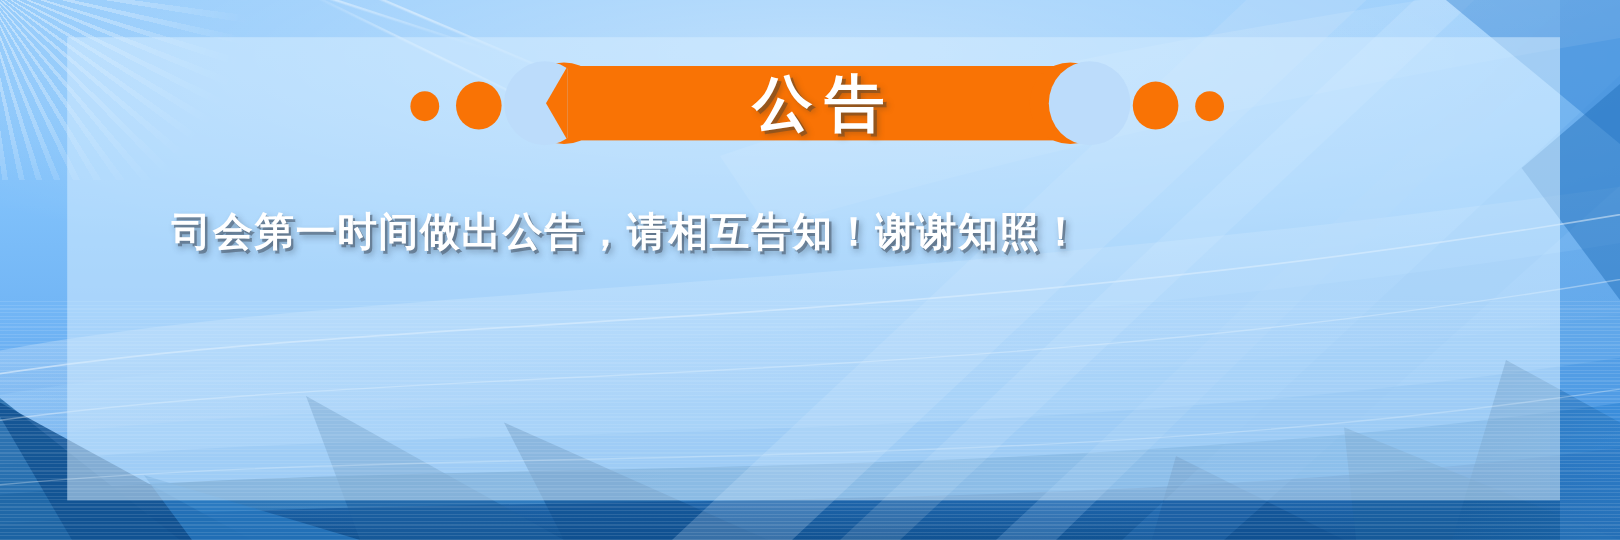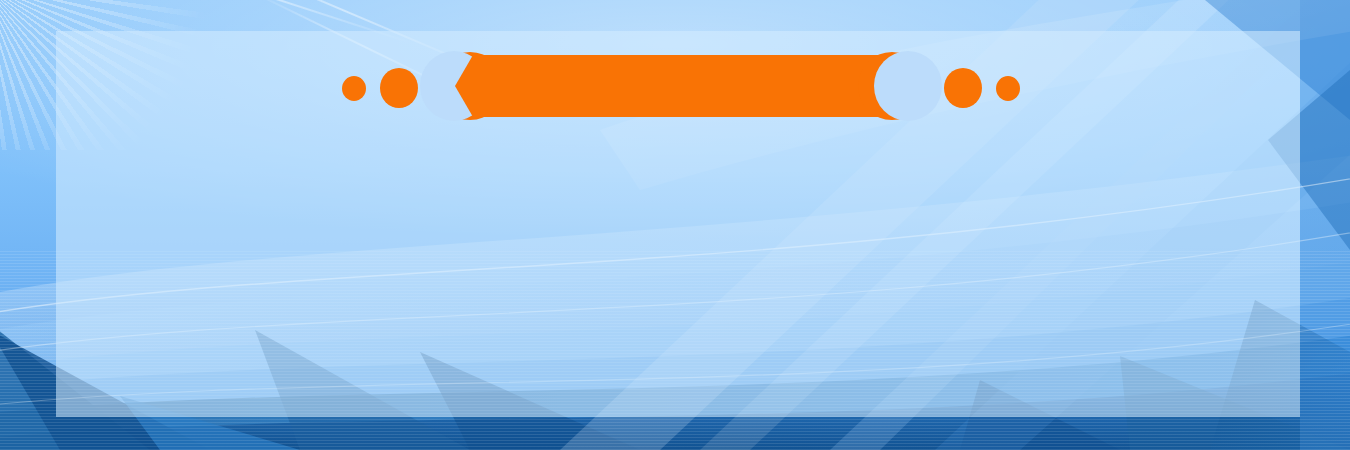--- a/index.html
+++ b/index.html
@@ -200,24 +200,26 @@
   <div class="panel"></div>
 
   <div class="ribbon">
     <div class="dot" style="left:6px;top:26px;width:24px;height:25px;"></div>
     <div class="dot" style="left:44px;top:18px;width:38px;height:40px;"></div>
     <div class="crescent left">
       <div class="cut"></div>
     </div>
 
     <div class="bar"></div>
+    <div class="ribbon-title">公告</div>
 
     <div class="crescent right">
       <div class="cut"></div>
     </div>
     <div class="dot" style="right:44px;top:18px;width:38px;height:40px;"></div>
     <div class="dot" style="right:6px;top:26px;width:24px;height:25px;"></div>
   </div>
 
   <div class="body-copy">
+    <span class="ln">司会第一时间做出公告，请相互告知！谢谢知照！</span>
   </div>
 
 </div>
 
 </body></html>

